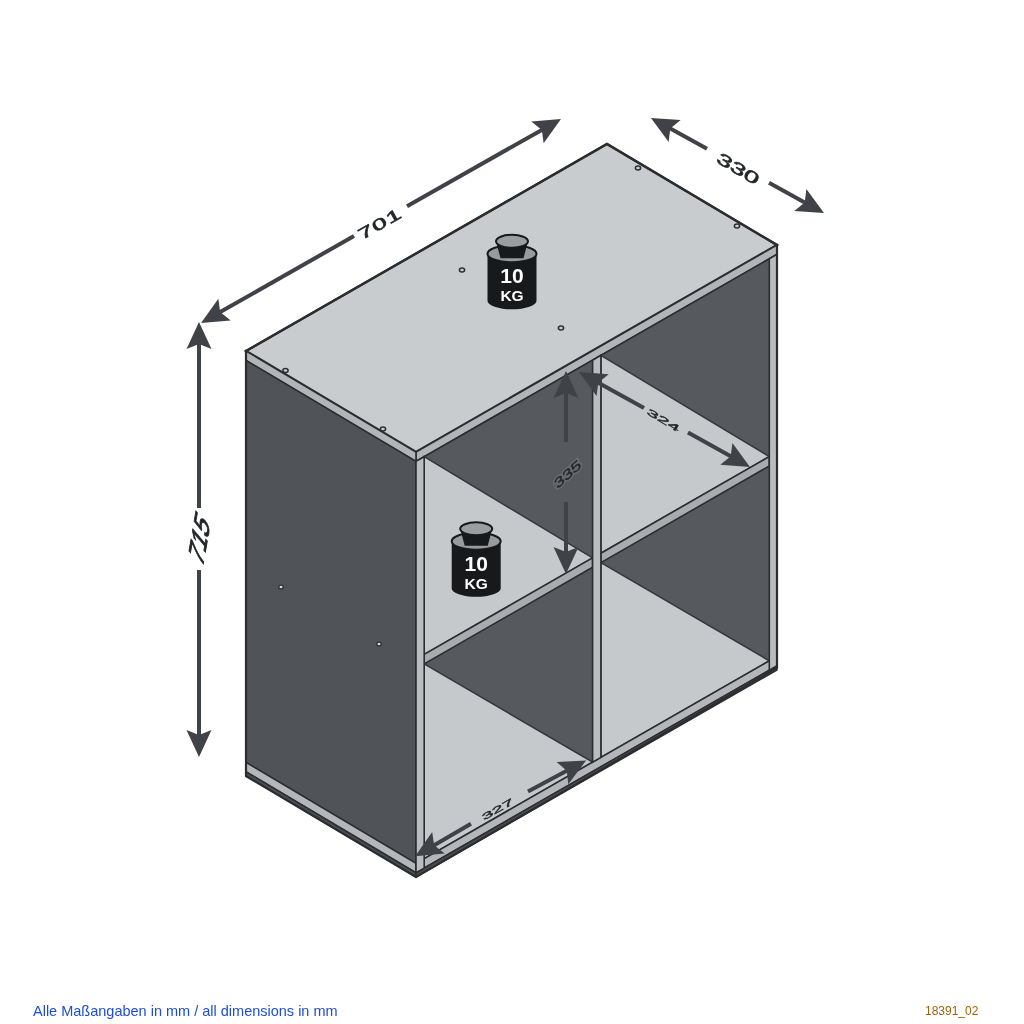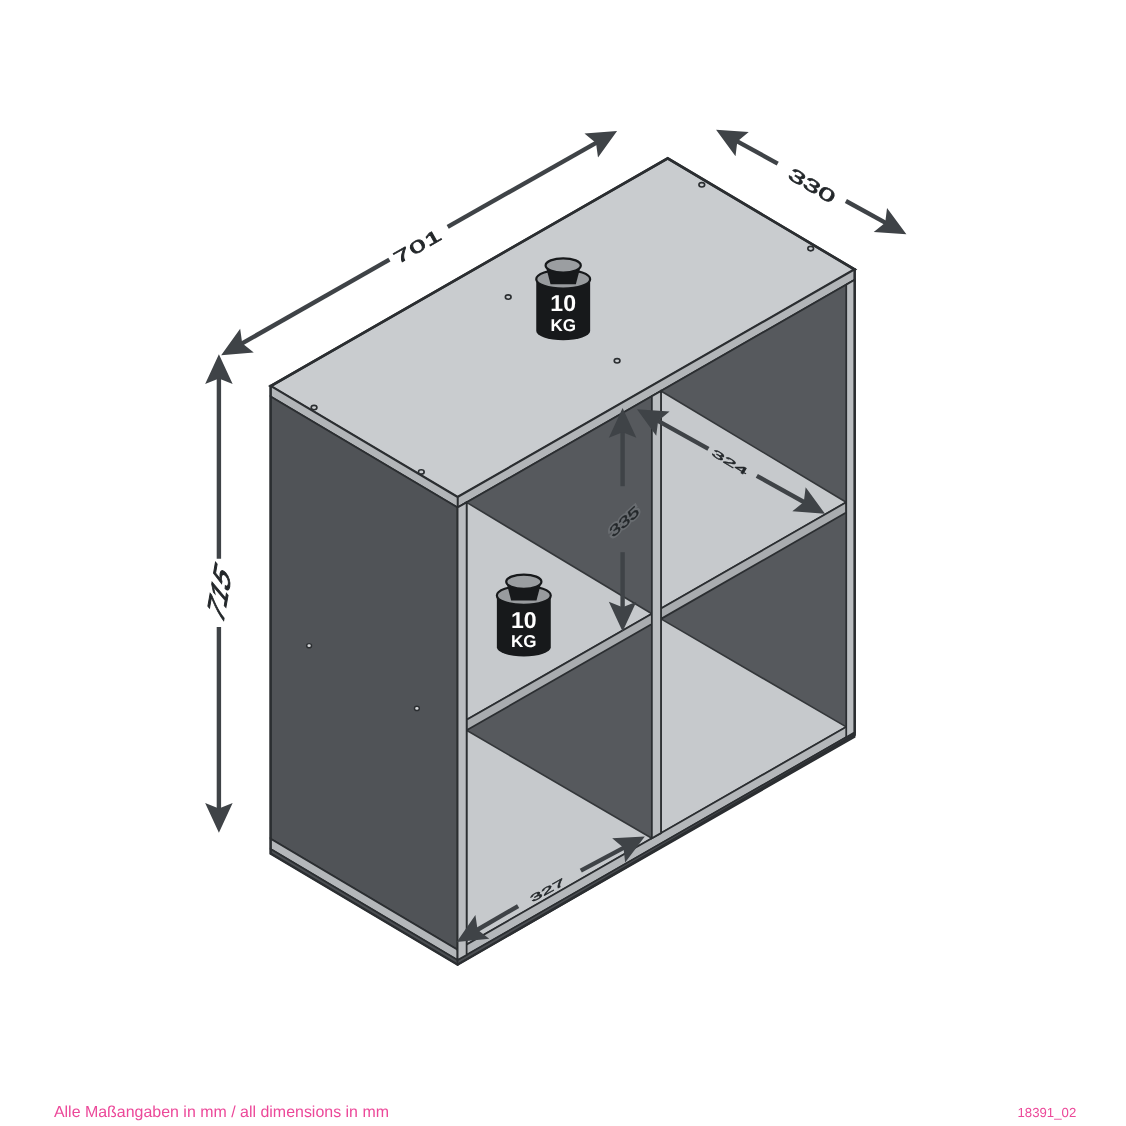--- a/index.html
+++ b/index.html
@@ -133,16 +133,16 @@
 
   <g stroke="#3f4347" stroke-width="4">
     <line x1="433.3" y1="845.7" x2="471" y2="823.7" marker-start="url(#ah)"></line>
     <line x1="528" y1="791.5" x2="567.7" y2="770.3" marker-end="url(#ah)"></line>
   </g>
   <g transform="translate(497.5,809) rotate(-29.5) scale(1,0.42)">
     <text class="dim" font-size="21" text-anchor="middle" y="8" style="stroke:#23272a;stroke-width:0.9px;">327</text>
       </g>
 </svg>
 
-<div style="position:absolute;left:33px;top:1003px;font-size:14.5px;color:#ec4899;margin-left:16px;">Alle Maßangaben in mm / all dimensions in mm</div>
+<div style="position:absolute;left:33px;top:1003px;font-size:14.5px;color:#1d4ed8;">Alle Maßangaben in mm / all dimensions in mm</div>
 
-<div style="position:absolute;left:925px;top:1004px;font-size:12px;color:#ec4899;">18391_02</div>
+<div style="position:absolute;left:925px;top:1004px;font-size:12px;color:#a16207;">18391_02</div>
 </div>
 
 </body></html>

